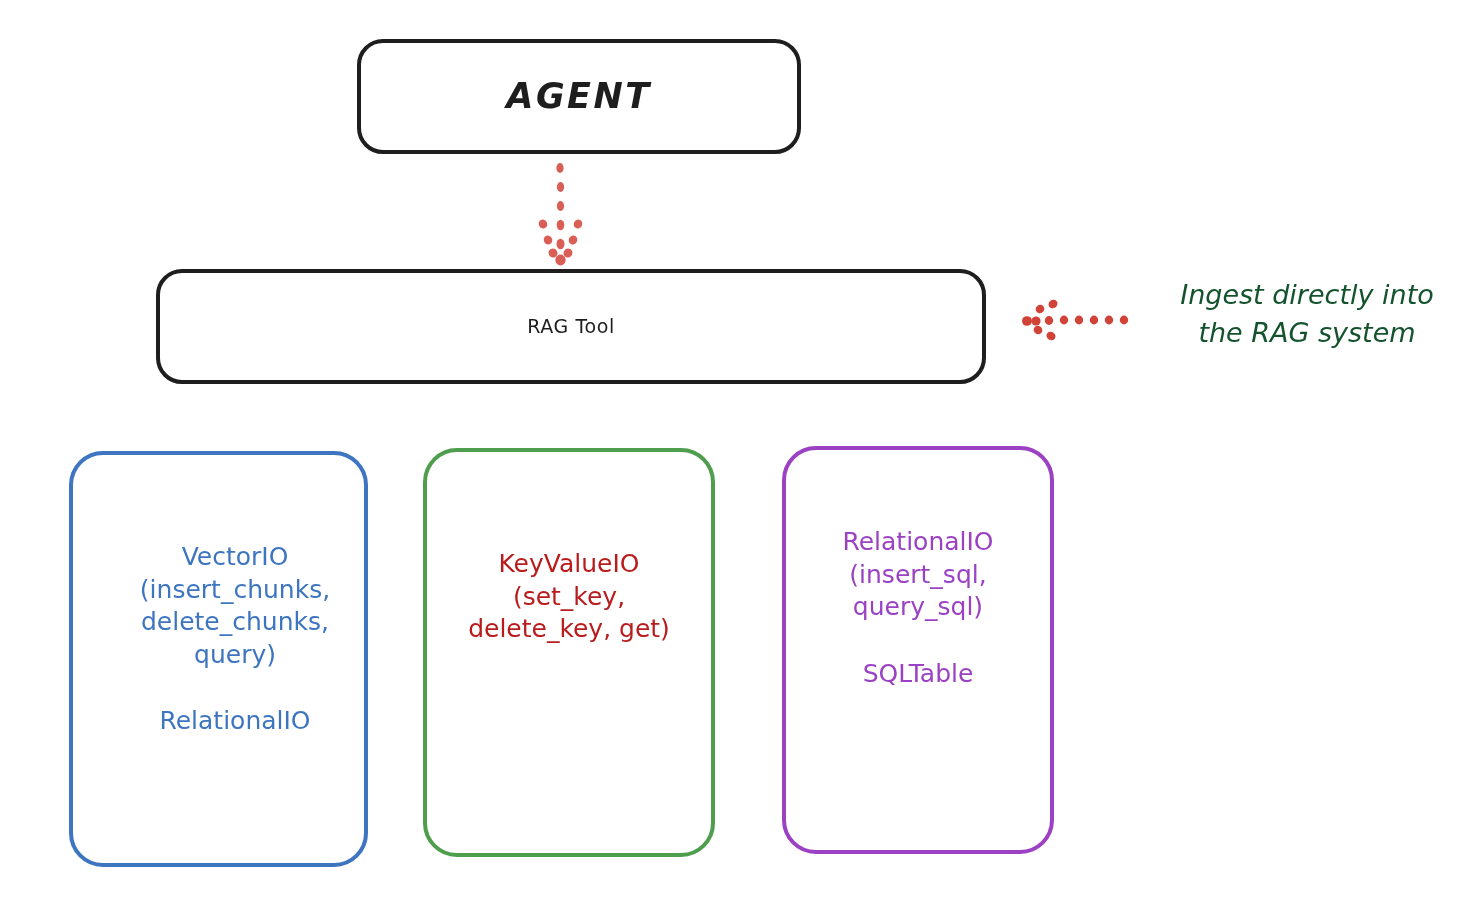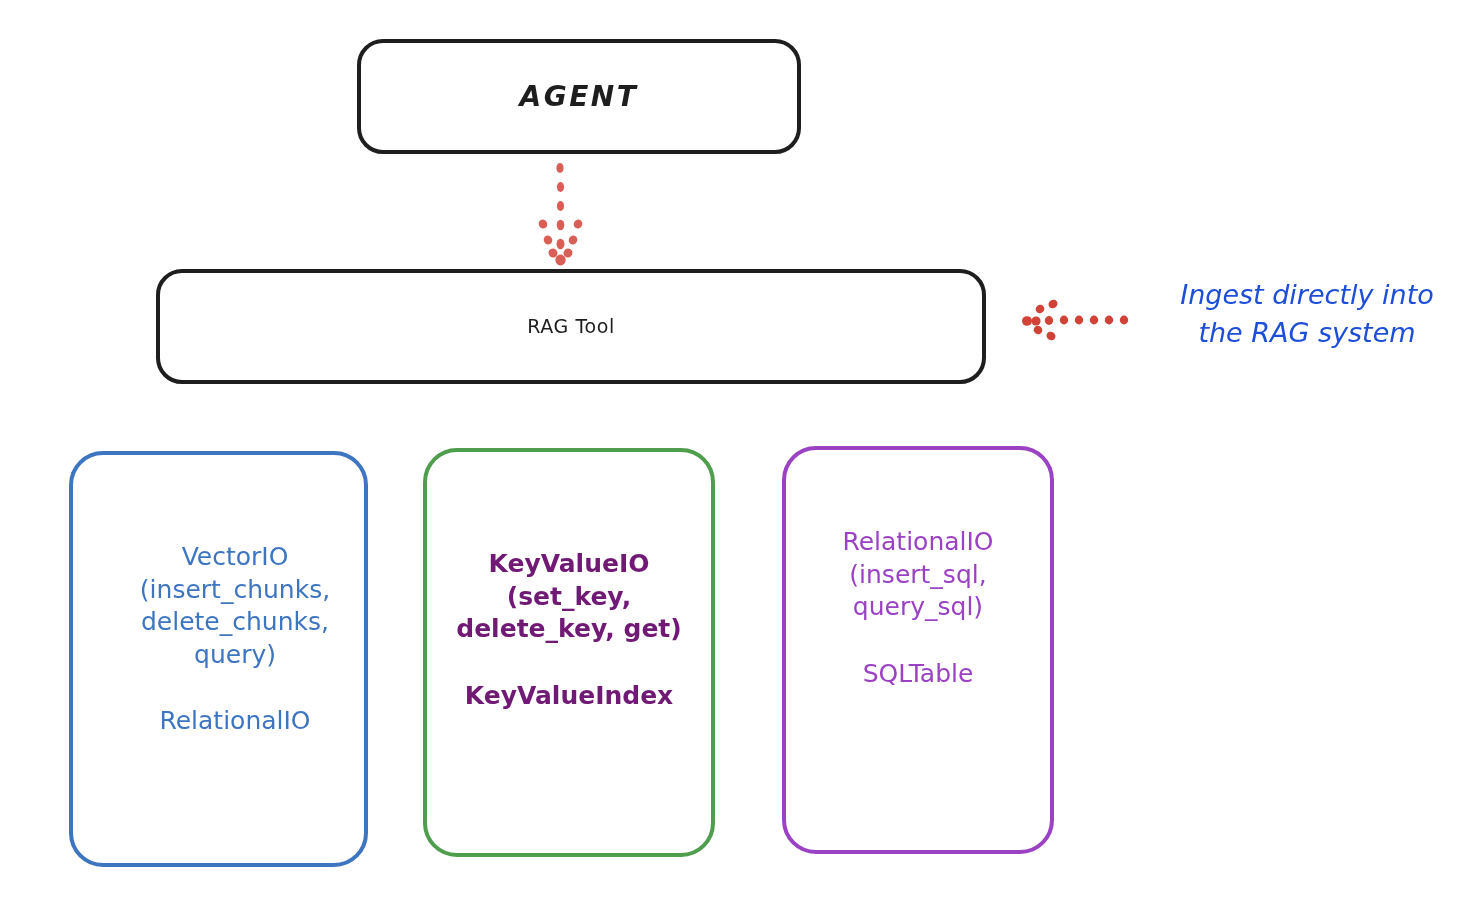--- a/index.html
+++ b/index.html
@@ -37,21 +37,21 @@
     top: 39px;
     width: 444px;
     height: 115px;
     border: 4.5px solid #1e1e1e;
     border-radius: 26px;
   }
   #agent-node .node-label {
     font-family: "DejaVu Sans", sans-serif;
     font-style: italic;
     font-weight: 700;
-    font-size: 28px;
+    font-size: 35px;
     letter-spacing: 2.5px;
     color: #1e1e1e;
   }
 
   
   #rag-tool-node {
     left: 156px;
     top: 269px;
     width: 830px;
     height: 115px;
@@ -101,21 +101,21 @@
 
   #keyvalueio-card {
     left: 423px;
     top: 448px;
     width: 292px;
     height: 409px;
     border-color: #4e9e4e;
     padding-top: 96px;
   }
   #keyvalueio-card .api-label,
-  #keyvalueio-card .index-label { color: #701a75; font-weight: bold; }
+  #keyvalueio-card .index-label { color: #b91c1c; }
 
   #relationalio-card {
     left: 782px;
     top: 446px;
     width: 272px;
     height: 408px;
     border-color: #9b42c4;
     padding-top: 76px;
   }
   #relationalio-card .api-label,
@@ -137,21 +137,21 @@
     width: 112px;
     height: 48px;
   }
 
   
   #ingest-annotation {
     position: absolute;
     left: 1142px;
     top: 276px;
     width: 330px;
-    color: #1d4ed8;
+    color: #14532d;
     font-family: "DejaVu Sans", sans-serif;
     font-size: 27px;
     font-weight: 500;
     font-style: italic;
     line-height: 1.42;
     white-space: pre-line;
     text-align: center;
   }
 </style>
 </head>
@@ -209,21 +209,20 @@
 (insert_chunks,
 delete_chunks,
 query)</span>
     <span class="index-label">RelationalIO</span>
   </div>
 
   <div class="node provider-card" id="keyvalueio-card">
     <span class="api-label">KeyValueIO
 (set_key,
 delete_key, get)</span>
-    <span class="index-label">KeyValueIndex</span>
   </div>
 
   <div class="node provider-card" id="relationalio-card">
     <span class="api-label">RelationalIO
 (insert_sql,
 query_sql)</span>
     <span class="index-label">SQLTable</span>
   </div>
 
 </div>

